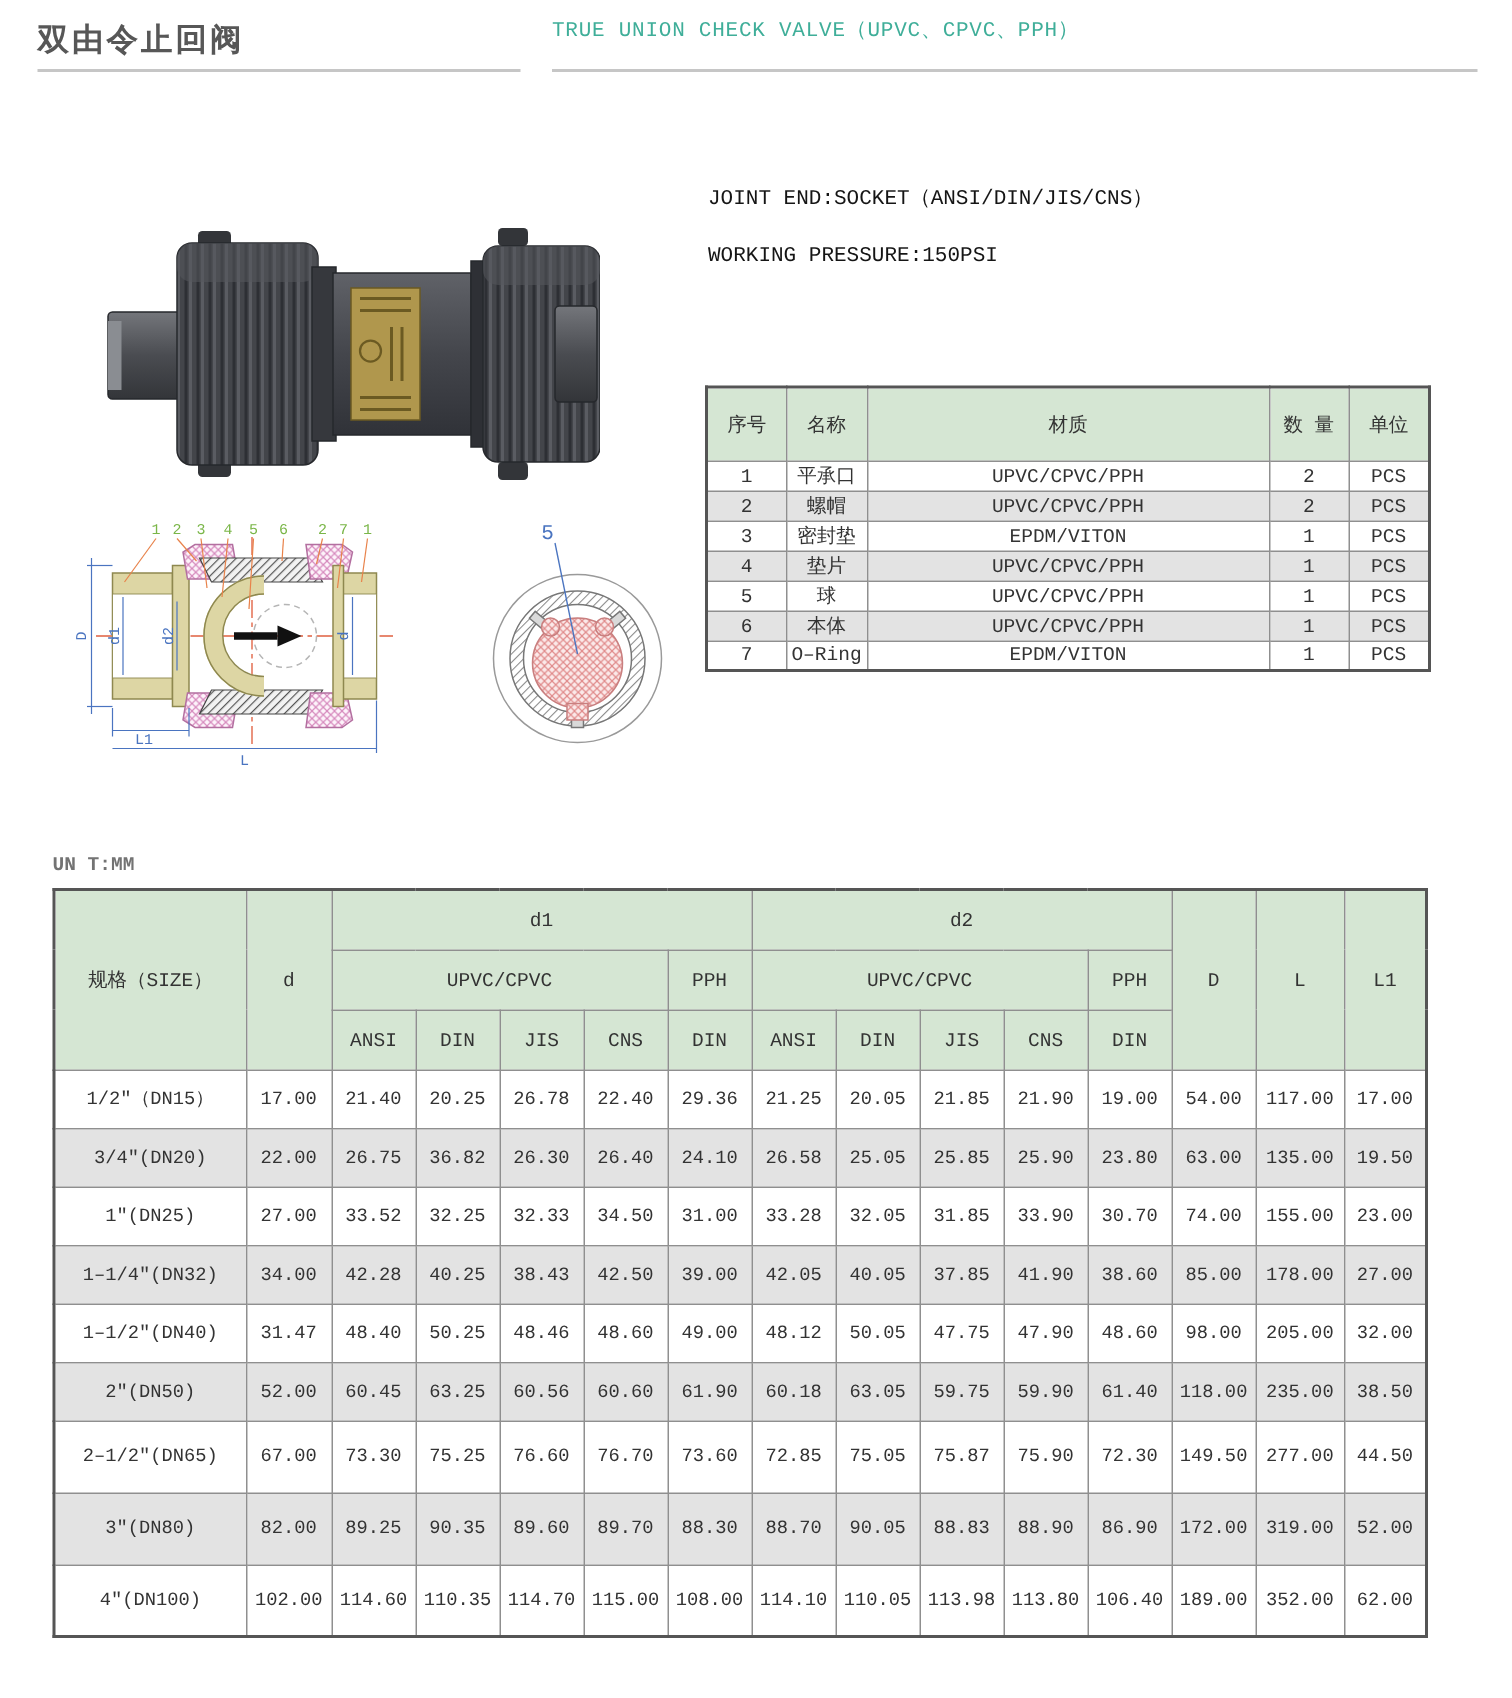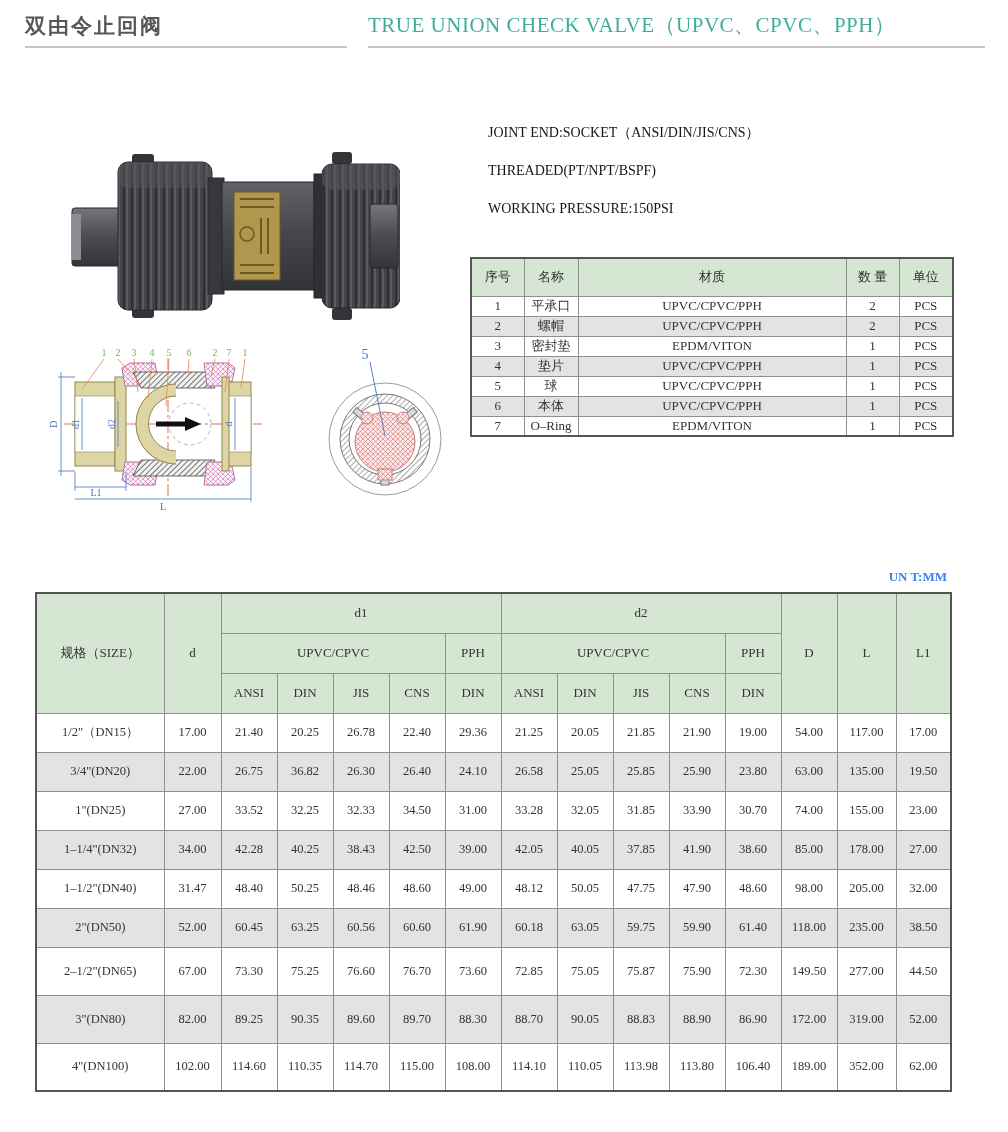--- a/index.html
+++ b/index.html
@@ -1,40 +1,40 @@
 <!DOCTYPE html>
 <html><head>
 <meta charset="utf-8">
 <style>
   html,body{margin:0;padding:0;background:#fff;}
   .page{position:relative;width:1008px;height:1132px;background:#ffffff;
-        font-family:Liberation Serif, serif;color:#3c3c3c;overflow:hidden;}
+        font-family:Liberation Mono, monospace;color:#3c3c3c;overflow:hidden;}
 
   
   .title-cn{position:absolute;left:25px;top:12px;font-size:21px;font-weight:bold;color:#575757;letter-spacing:2px;}
-  .title-en{position:absolute;left:368px;top:11px;font-size:21px;color:#3fae99;letter-spacing:0.5px;white-space:nowrap;}
+  .title-en{position:absolute;left:368px;top:11px;font-size:14px;color:#3fae99;letter-spacing:0.5px;white-space:nowrap;}
   .rule{position:absolute;top:46px;height:2px;background:#c6c6c6;}
   .rule-cn{left:25px;width:322px;}
   .rule-en{left:368px;width:617px;}
 
   
   .specs{position:absolute;left:472px;top:114px;font-size:14px;color:#151515;}
-  .specs div{height:38px;line-height:38px;white-space:nowrap;margin-left:16px;}
+  .specs div{height:38px;line-height:38px;white-space:nowrap;}
 
   
   table{border-collapse:collapse;table-layout:fixed;}
   .parts-table{position:absolute;left:470px;top:257px;width:483px;border:2px solid #555;}
   .parts-table th,.parts-table td{border:1px solid #8f8f8f;text-align:center;padding:0;
       font-size:13px;font-weight:normal;color:#333;overflow:hidden;}
-  .parts-table thead tr{height:38px;}
+  .parts-table thead tr{height:49px;}
   .parts-table thead th{background:#d5e6d3;}
   .parts-table tbody tr{height:20px;}
 
-  .unit-note{position:absolute;left:35px;top:569px;width:912px;text-align:right;
-      font-size:13px;font-weight:bold;color:#3b82f6;}
+  .unit-note{position:absolute;left:35px;top:569px;width:912px;text-align:left;
+      font-size:13px;font-weight:bold;color:#737373;}
 
   .dim-table{position:absolute;left:35px;top:592px;width:915px;border:2px solid #555;}
   .dim-table th,.dim-table td{border:1px solid #8f8f8f;text-align:center;padding:0;
       font-weight:normal;color:#333;overflow:hidden;}
   .dim-table th{background:#d5e6d3;font-size:13px;}
   .dim-table td{font-size:12.5px;}
   .dim-table thead tr{height:40px;}
   .dim-table tbody tr{height:39px;}
   .dim-table tbody tr:nth-child(n+7){height:48px;}
   tr.alt{background:#e3e3e3;}
@@ -91,21 +91,20 @@
     <rect x="244" y="28" width="12" height="124" fill="#2e3035" stroke="#26282c"></rect>
     <rect x="262" y="6" width="20" height="12" rx="3" fill="#333539"></rect>
     <rect x="262" y="162" width="20" height="12" rx="3" fill="#333539"></rect>
     <rect x="252" y="18" width="78" height="144" rx="10" fill="url(#ridges)" stroke="#26282c"></rect>
     <rect x="252" y="18" width="78" height="26" rx="10" fill="#55575d" opacity="0.55"></rect>
     <rect x="300" y="58" width="28" height="64" rx="3" fill="url(#pipeGrad)" stroke="#26282c"></rect>
   </svg>
 
   <div class="specs">
     <div>JOINT END:SOCKET（ANSI/DIN/JIS/CNS）</div>
-    <div>THREADED(PT/NPT/BSPF)</div>
     <div>WORKING PRESSURE:150PSI</div>
   </div>
 
   <table class="parts-table">
     <colgroup>
         <col style="width:53px">
         <col style="width:54px">
         <col style="width:268px">
         <col style="width:53px">
         <col style="width:54px">

